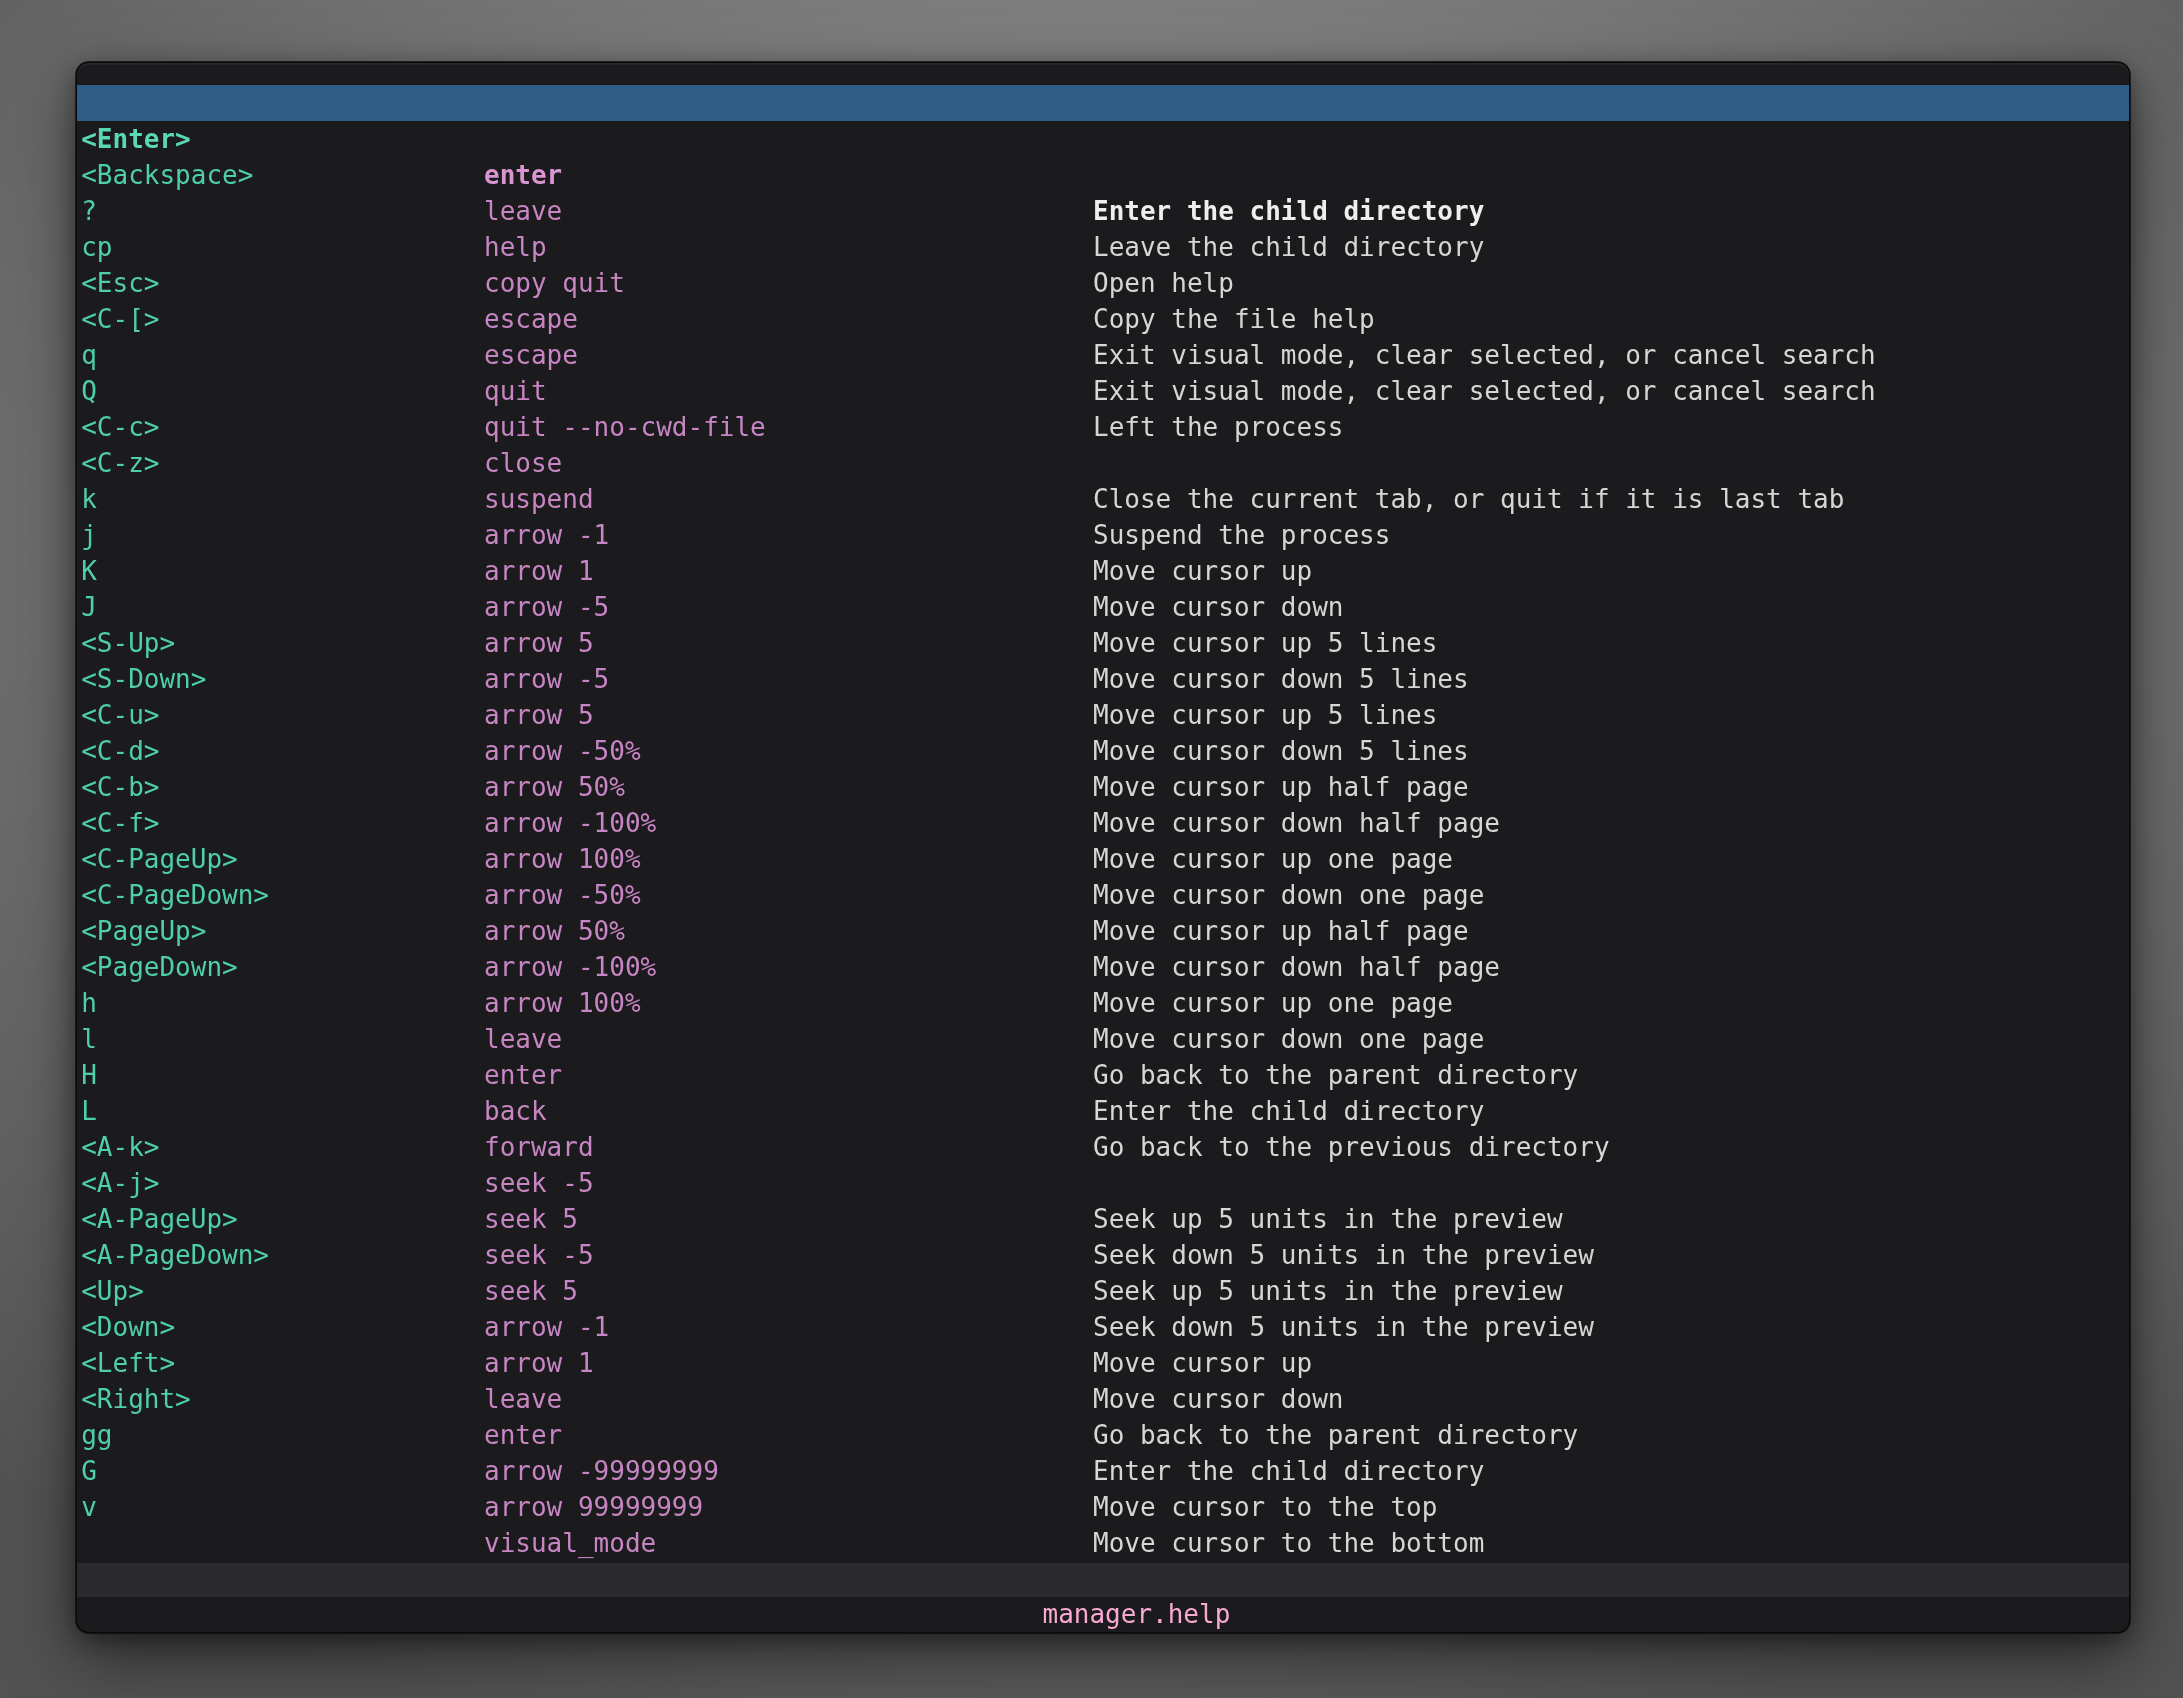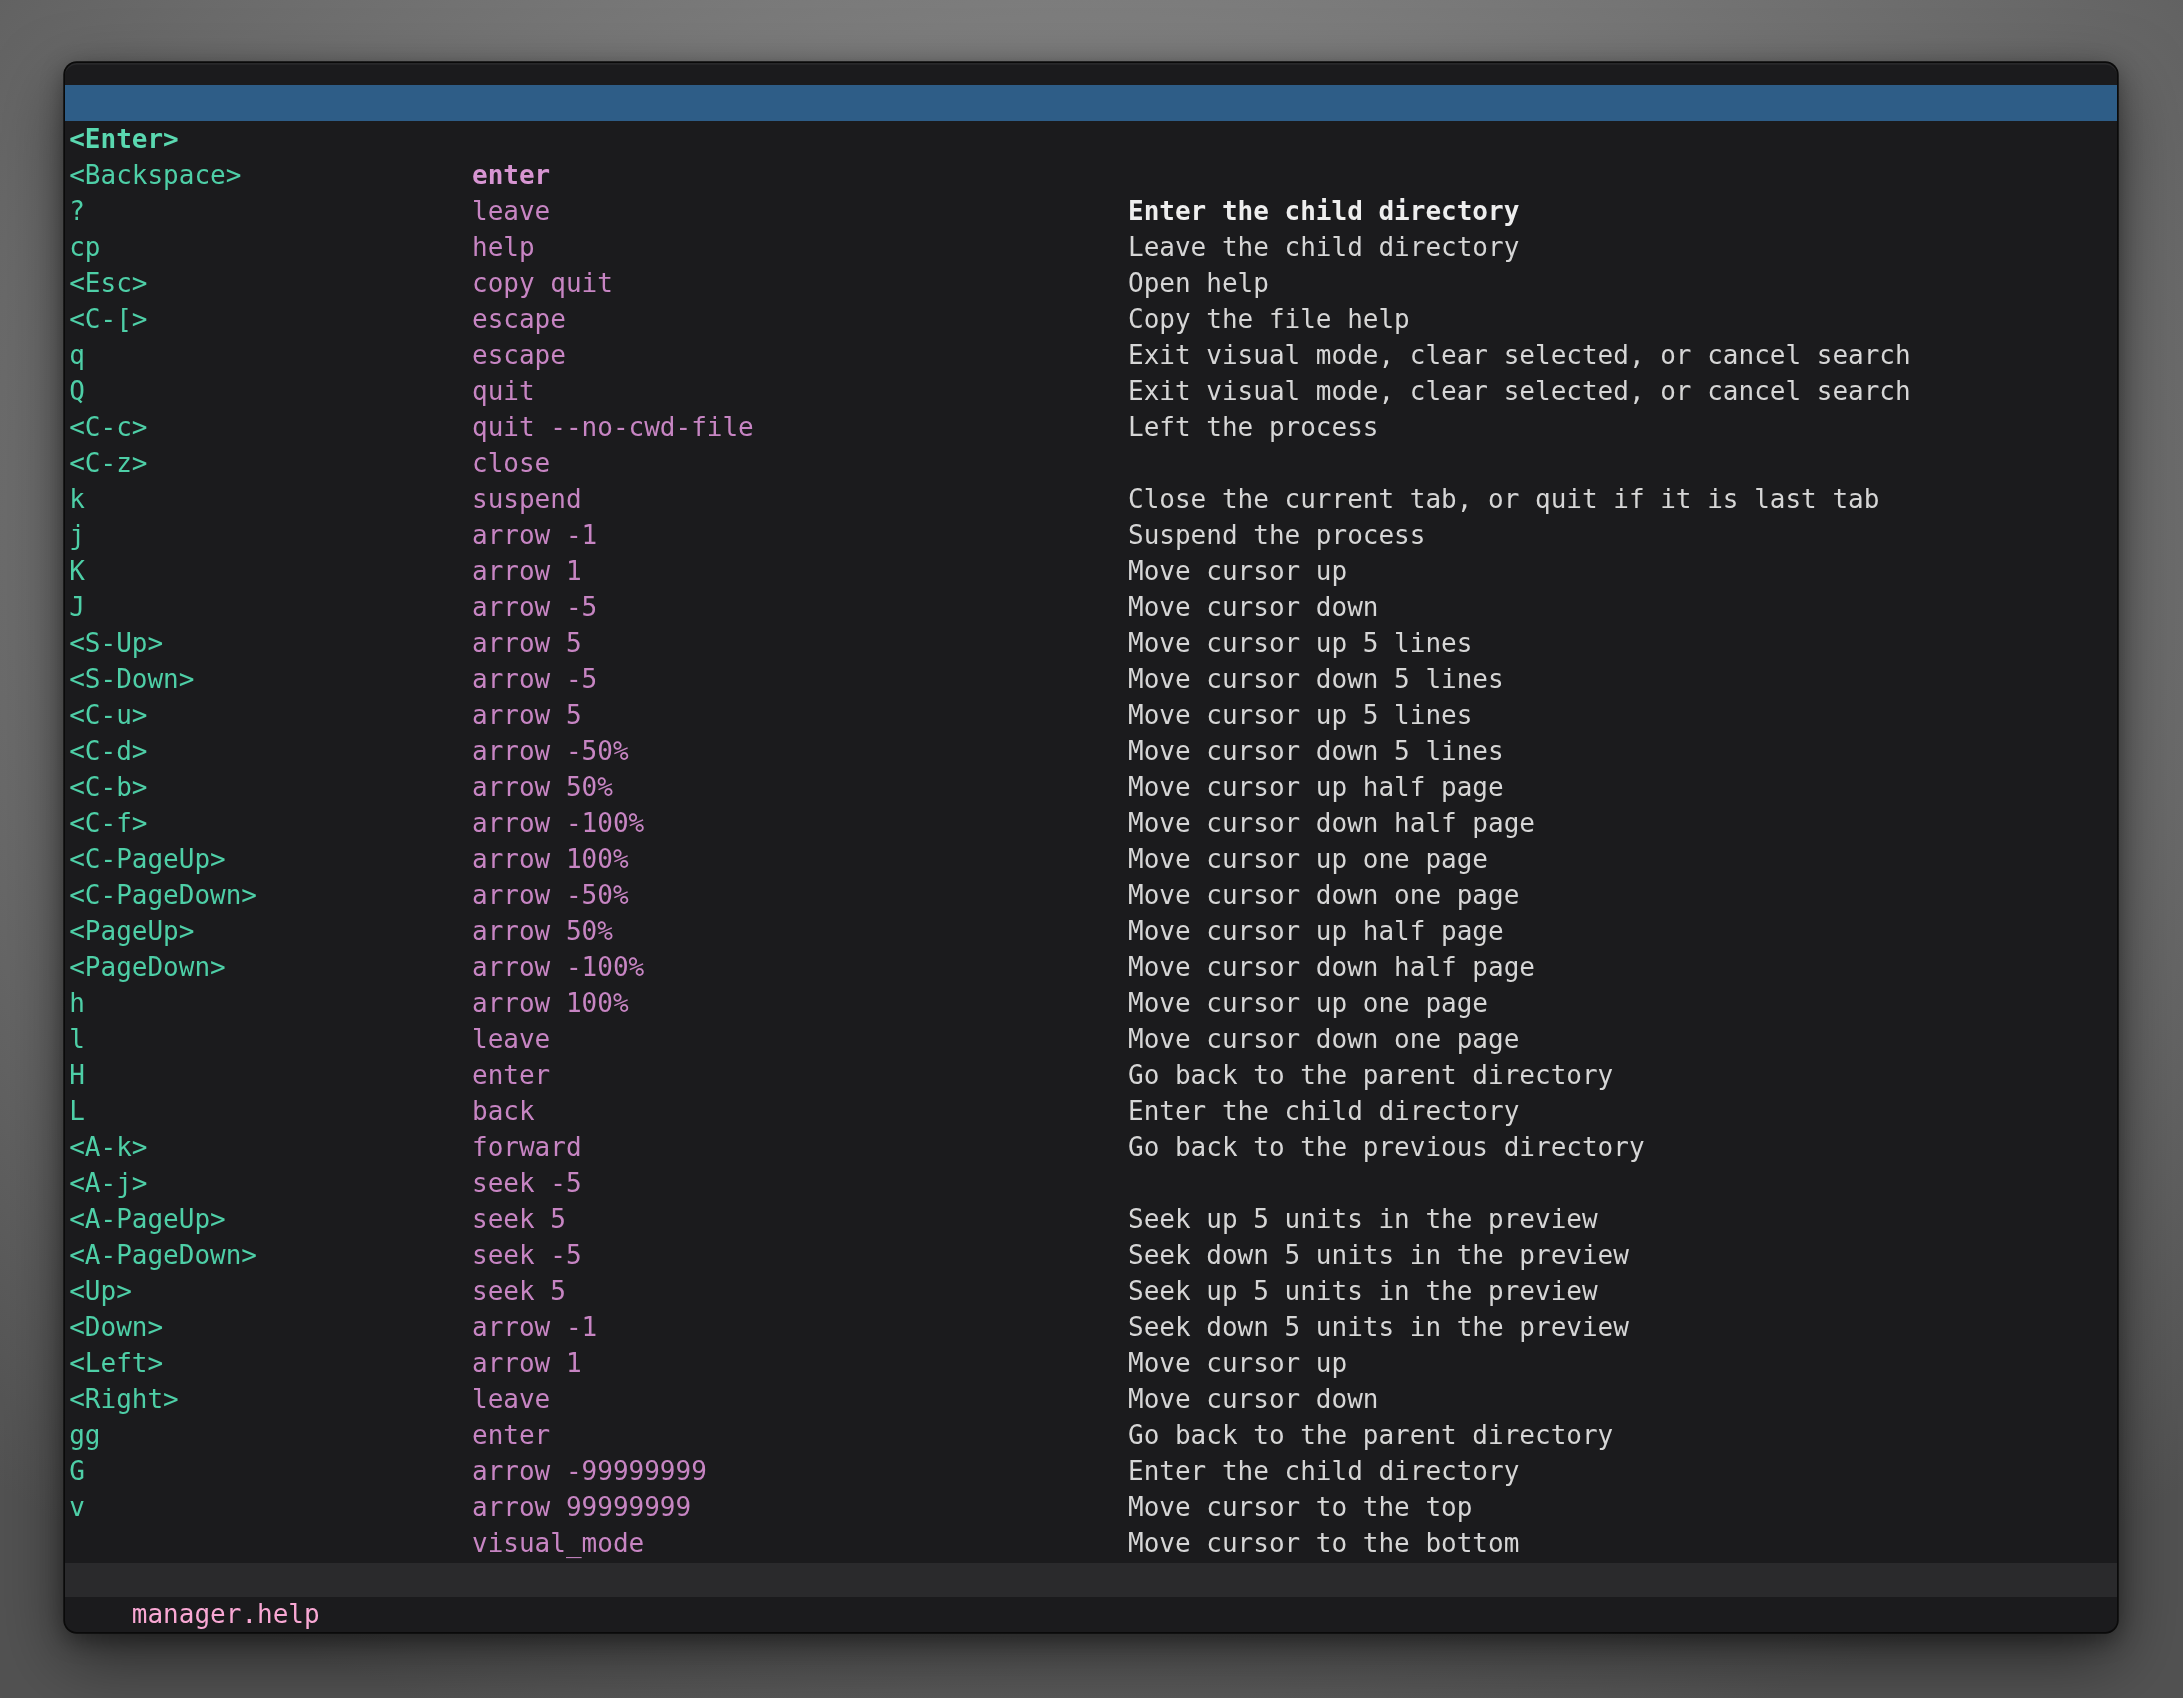--- a/index.html
+++ b/index.html
@@ -8,32 +8,33 @@
     width: 2183px;
     height: 1698px;
     overflow: hidden;
     font-family: "DejaVu Sans Mono", "Liberation Mono", monospace;
   }
   body {
     background: radial-gradient(1510px 1175px at 50% 32%, #909090 0%, #7d7d7d 45%, #6a6a6a 75%, #525252 108%);
   }
   .window {
     position: absolute;
-    left: 65px;
+    left: 77px;
     top: 63px;
     width: 2052px;
     height: 1569px;
     background: var(--terminal-bg, #1b1b1d);
     border-radius: 11.7px;
     box-shadow:
       0 0 0 1.7px #0a0a0a,
       inset 0 1.7px 0 rgba(255,255,255,0.06),
       0 25px 67px rgba(0,0,0,0.50),
       0 6.7px 23.5px rgba(0,0,0,0.40);
     overflow: hidden;
+    text-align: center;
   }
   .rows {
     position: absolute;
     top: 22px;
     left: 0;
     right: 0;
   }
   .row {
     position: relative;
     height: 36px;
@@ -52,21 +53,20 @@
   }
   .cmd {
     position: absolute;
     left: 407px;
     color: var(--command, #c785c3);
   }
   .desc {
     position: absolute;
     left: 1016px;
     color: var(--description, #d6d6d6);
-    margin-left: 47px;
   }
   .row.selected .key  { color: #5ad8b0; }
   .row.selected .cmd  { color: #d795d2; }
   .row.selected .desc { color: #eeeeee; }
   .statusbar {
     position: absolute;
     left: 0;
     right: 0;
     top: 1500px;
     height: 34px;

